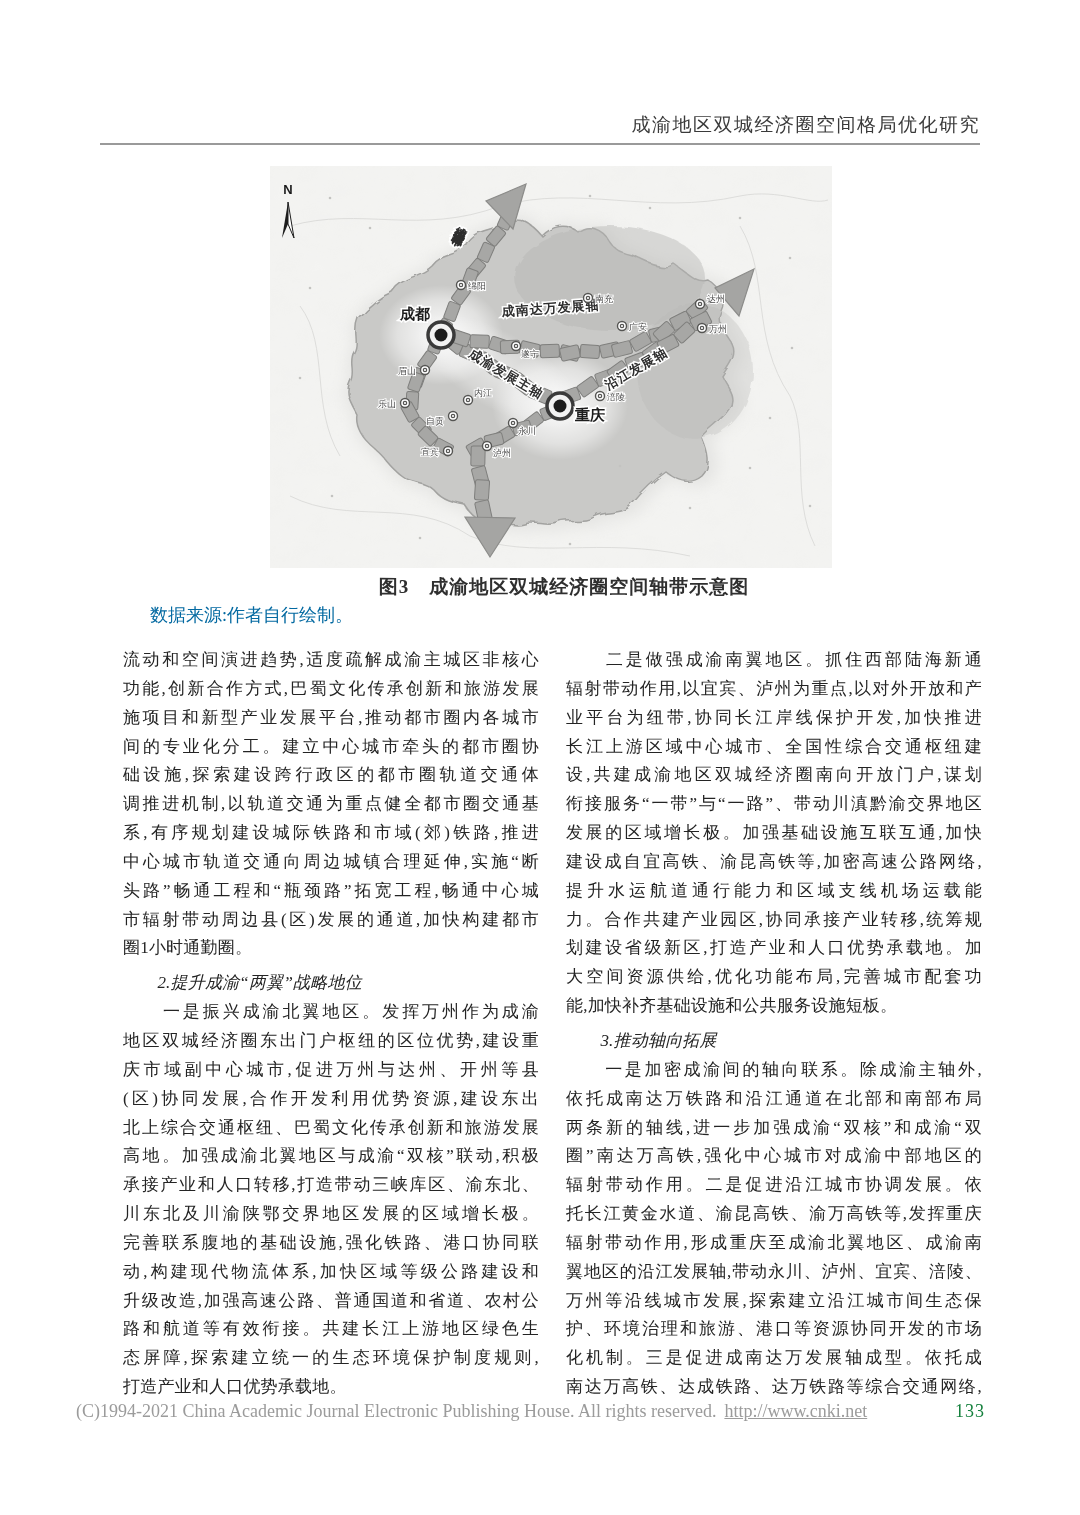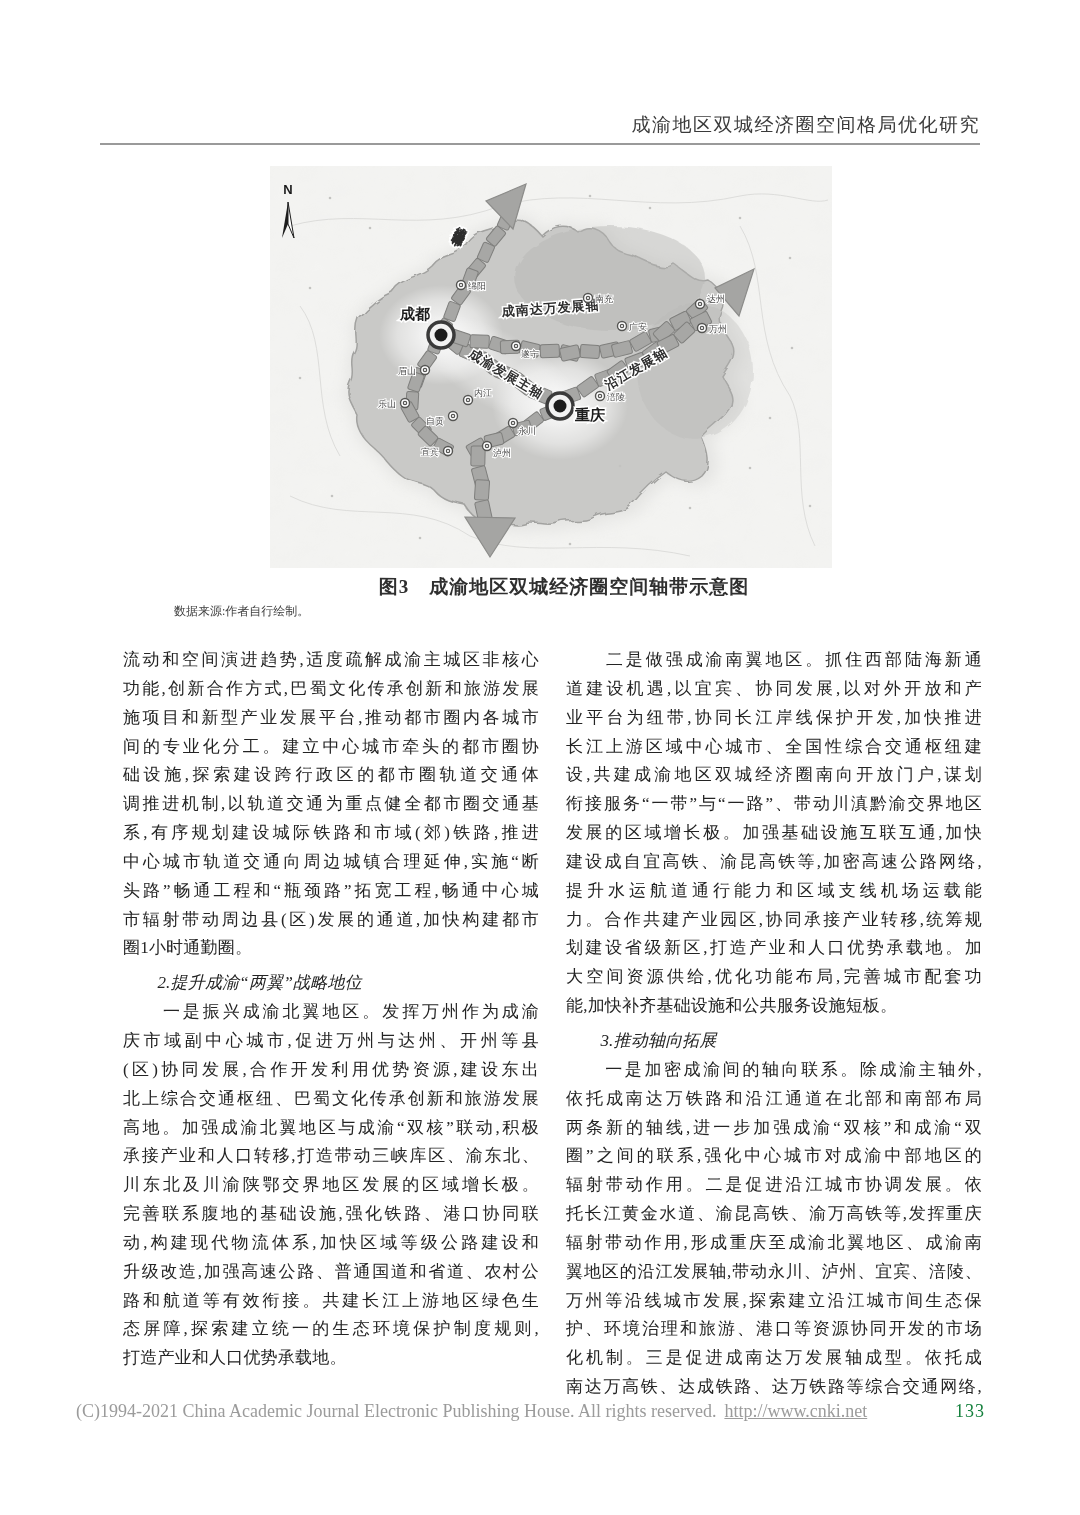--- a/index.html
+++ b/index.html
@@ -5,21 +5,21 @@
   html,body{margin:0;padding:0;background:#fff;}
   #page{position:relative;width:1080px;height:1515px;background:#ffffff;overflow:hidden;
         font-family:"Liberation Serif","DejaVu Serif",serif;color:#2b2b2b;}
   
   .hdr-title{position:absolute;top:112px;right:100px;font-size:19px;letter-spacing:1.5px;color:#3a3a3a;}
   .hdr-rule{position:absolute;top:143px;left:100px;width:880px;height:2px;background:#9a9a9a;}
   
   .map-wrap{position:absolute;left:270px;top:166px;width:562px;height:402px;}
   .fig-caption{position:absolute;top:574px;left:0;width:1080px;text-align:center;
                font-size:19px;font-weight:bold;color:#2f2f2f;letter-spacing:1px;margin-left:24px;}
-  .fig-source{position:absolute;top:603px;left:150px;font-size:12px;color:#404040;margin-left:24px;}
+  .fig-source{position:absolute;top:603px;left:150px;font-size:18px;color:#0369a1;}
   
   .col{position:absolute;top:646px;width:416px;font-size:17px;color:#242424;}
   .col-left{left:123px;} .col-right{left:566px;}
   .bline{height:28.85px;line-height:28.85px;overflow:hidden;letter-spacing:.2px;}
   .bline-j{text-align:justify;text-align-last:justify;}
   .bline-l{text-align:left;}
   .bline-h{text-align:left;font-style:italic;font-weight:500;margin-top:6px;}
   
   .footer{position:absolute;top:1401px;left:76px;width:909px;display:flex;align-items:center;
           font-size:18px;color:#9b9b9b;}
@@ -255,52 +255,53 @@
       <div class="bline bline-j">间的专业化分工。建立中心城市牵头的都市圈协</div>
       <div class="bline bline-j">础设施,探索建设跨行政区的都市圈轨道交通体</div>
       <div class="bline bline-j">调推进机制,以轨道交通为重点健全都市圈交通基</div>
       <div class="bline bline-j">系,有序规划建设城际铁路和市域(郊)铁路,推进</div>
       <div class="bline bline-j">中心城市轨道交通向周边城镇合理延伸,实施“断</div>
       <div class="bline bline-j">头路”畅通工程和“瓶颈路”拓宽工程,畅通中心城</div>
       <div class="bline bline-j">市辐射带动周边县(区)发展的通道,加快构建都市</div>
       <div class="bline bline-l">圈1小时通勤圈。</div>
       <div class="bline bline-h">　　2.提升成渝“两翼”战略地位</div>
       <div class="bline bline-j">　　一是振兴成渝北翼地区。发挥万州作为成渝</div>
+      <div class="bline bline-j">地区双城经济圈东出门户枢纽的区位优势,建设重</div>
       <div class="bline bline-j">庆市域副中心城市,促进万州与达州、开州等县</div>
       <div class="bline bline-j">(区)协同发展,合作开发利用优势资源,建设东出</div>
       <div class="bline bline-j">北上综合交通枢纽、巴蜀文化传承创新和旅游发展</div>
       <div class="bline bline-j">高地。加强成渝北翼地区与成渝“双核”联动,积极</div>
       <div class="bline bline-j">承接产业和人口转移,打造带动三峡库区、渝东北、</div>
       <div class="bline bline-j">川东北及川渝陕鄂交界地区发展的区域增长极。</div>
       <div class="bline bline-j">完善联系腹地的基础设施,强化铁路、港口协同联</div>
       <div class="bline bline-j">动,构建现代物流体系,加快区域等级公路建设和</div>
       <div class="bline bline-j">升级改造,加强高速公路、普通国道和省道、农村公</div>
       <div class="bline bline-j">路和航道等有效衔接。共建长江上游地区绿色生</div>
       <div class="bline bline-j">态屏障,探索建立统一的生态环境保护制度规则,</div>
       <div class="bline bline-l">打造产业和人口优势承载地。</div>
     </div>
   <div class="col col-right">
       <div class="bline bline-j">　　二是做强成渝南翼地区。抓住西部陆海新通</div>
-      <div class="bline bline-j">道建设机遇,以宜宾、协同发展,以对外开放和产</div>
+      <div class="bline bline-j">辐射带动作用,以宜宾、泸州为重点,以对外开放和产</div>
       <div class="bline bline-j">业平台为纽带,协同长江岸线保护开发,加快推进</div>
       <div class="bline bline-j">长江上游区域中心城市、全国性综合交通枢纽建</div>
       <div class="bline bline-j">设,共建成渝地区双城经济圈南向开放门户,谋划</div>
       <div class="bline bline-j">衔接服务“一带”与“一路”、带动川滇黔渝交界地区</div>
       <div class="bline bline-j">发展的区域增长极。加强基础设施互联互通,加快</div>
       <div class="bline bline-j">建设成自宜高铁、渝昆高铁等,加密高速公路网络,</div>
       <div class="bline bline-j">提升水运航道通行能力和区域支线机场运载能</div>
       <div class="bline bline-j">力。合作共建产业园区,协同承接产业转移,统筹规</div>
       <div class="bline bline-j">划建设省级新区,打造产业和人口优势承载地。加</div>
       <div class="bline bline-j">大空间资源供给,优化功能布局,完善城市配套功</div>
       <div class="bline bline-l">能,加快补齐基础设施和公共服务设施短板。</div>
       <div class="bline bline-h">　　3.推动轴向拓展</div>
       <div class="bline bline-j">　　一是加密成渝间的轴向联系。除成渝主轴外,</div>
       <div class="bline bline-j">依托成南达万铁路和沿江通道在北部和南部布局</div>
       <div class="bline bline-j">两条新的轴线,进一步加强成渝“双核”和成渝“双</div>
-      <div class="bline bline-j">圈”之间的联系,强化中心城市对成渝中部地区的</div>
+      <div class="bline bline-j">圈”南达万高铁,强化中心城市对成渝中部地区的</div>
       <div class="bline bline-j">辐射带动作用。二是促进沿江城市协调发展。依</div>
       <div class="bline bline-j">托长江黄金水道、渝昆高铁、渝万高铁等,发挥重庆</div>
       <div class="bline bline-j">辐射带动作用,形成重庆至成渝北翼地区、成渝南</div>
       <div class="bline bline-j">翼地区的沿江发展轴,带动永川、泸州、宜宾、涪陵、</div>
       <div class="bline bline-j">万州等沿线城市发展,探索建立沿江城市间生态保</div>
       <div class="bline bline-j">护、环境治理和旅游、港口等资源协同开发的市场</div>
       <div class="bline bline-j">化机制。三是促进成南达万发展轴成型。依托成</div>
       <div class="bline bline-j">南达万高铁、达成铁路、达万铁路等综合交通网络,</div>
     </div>
 

